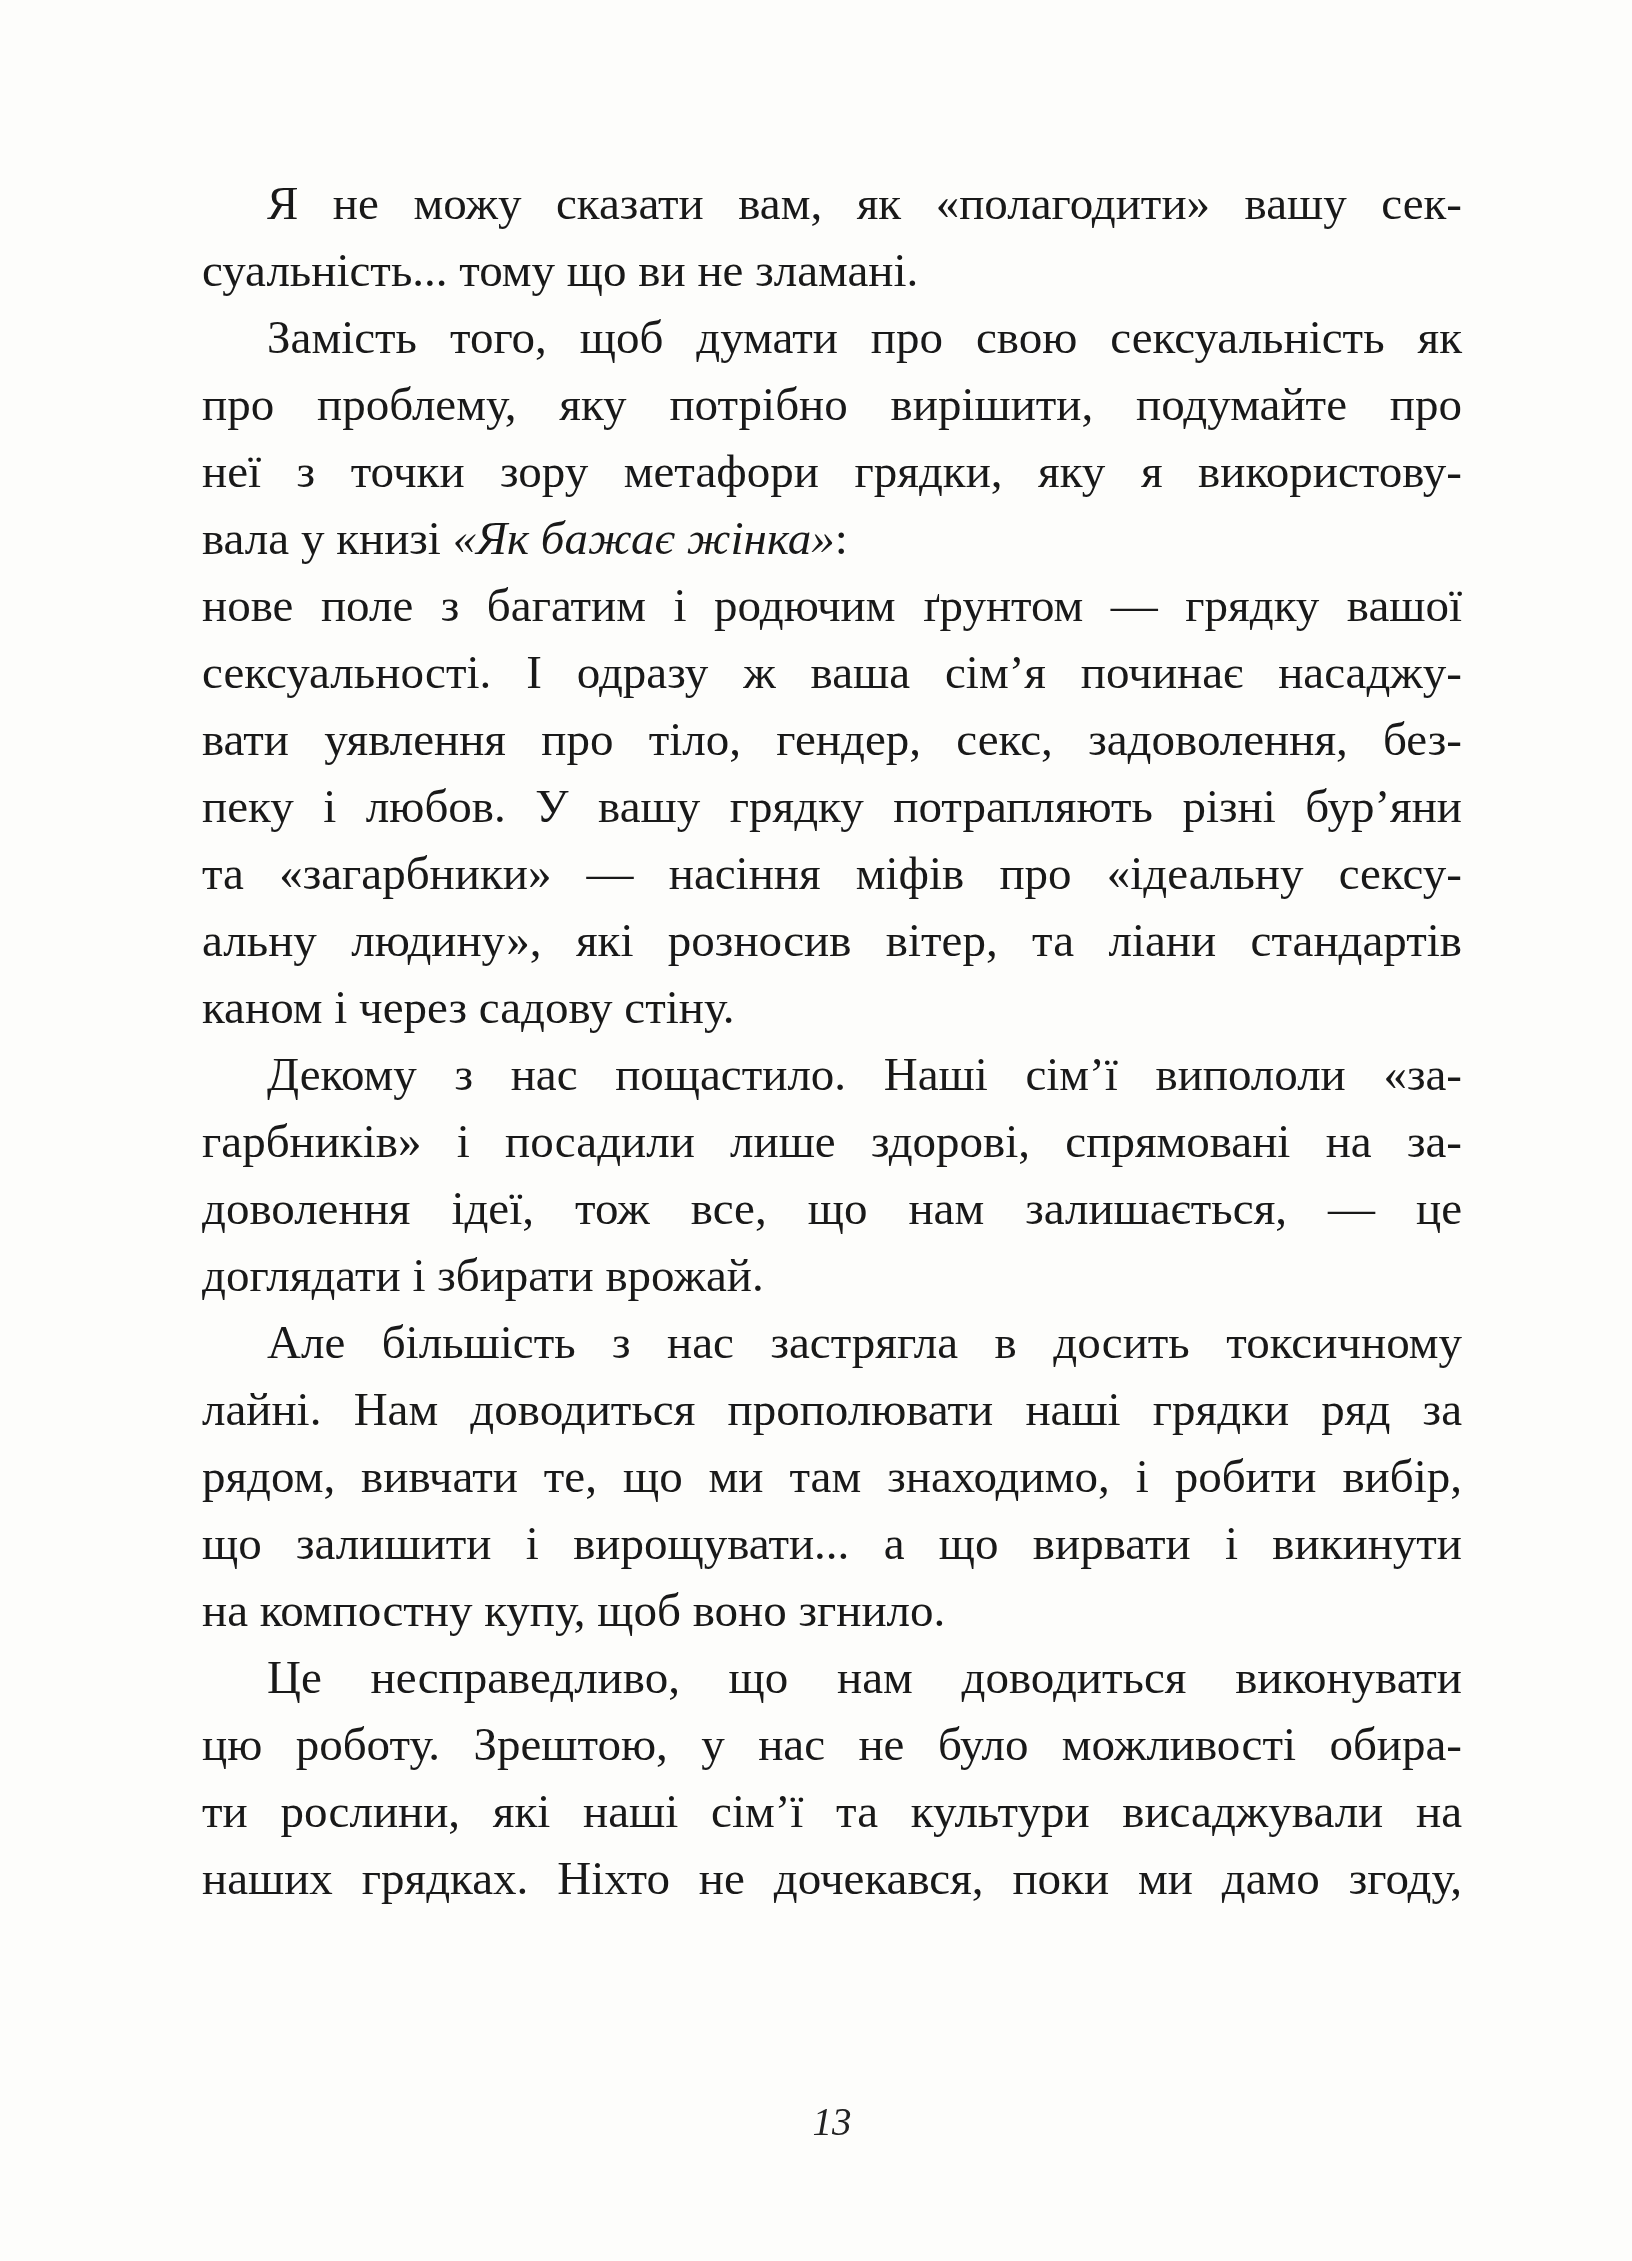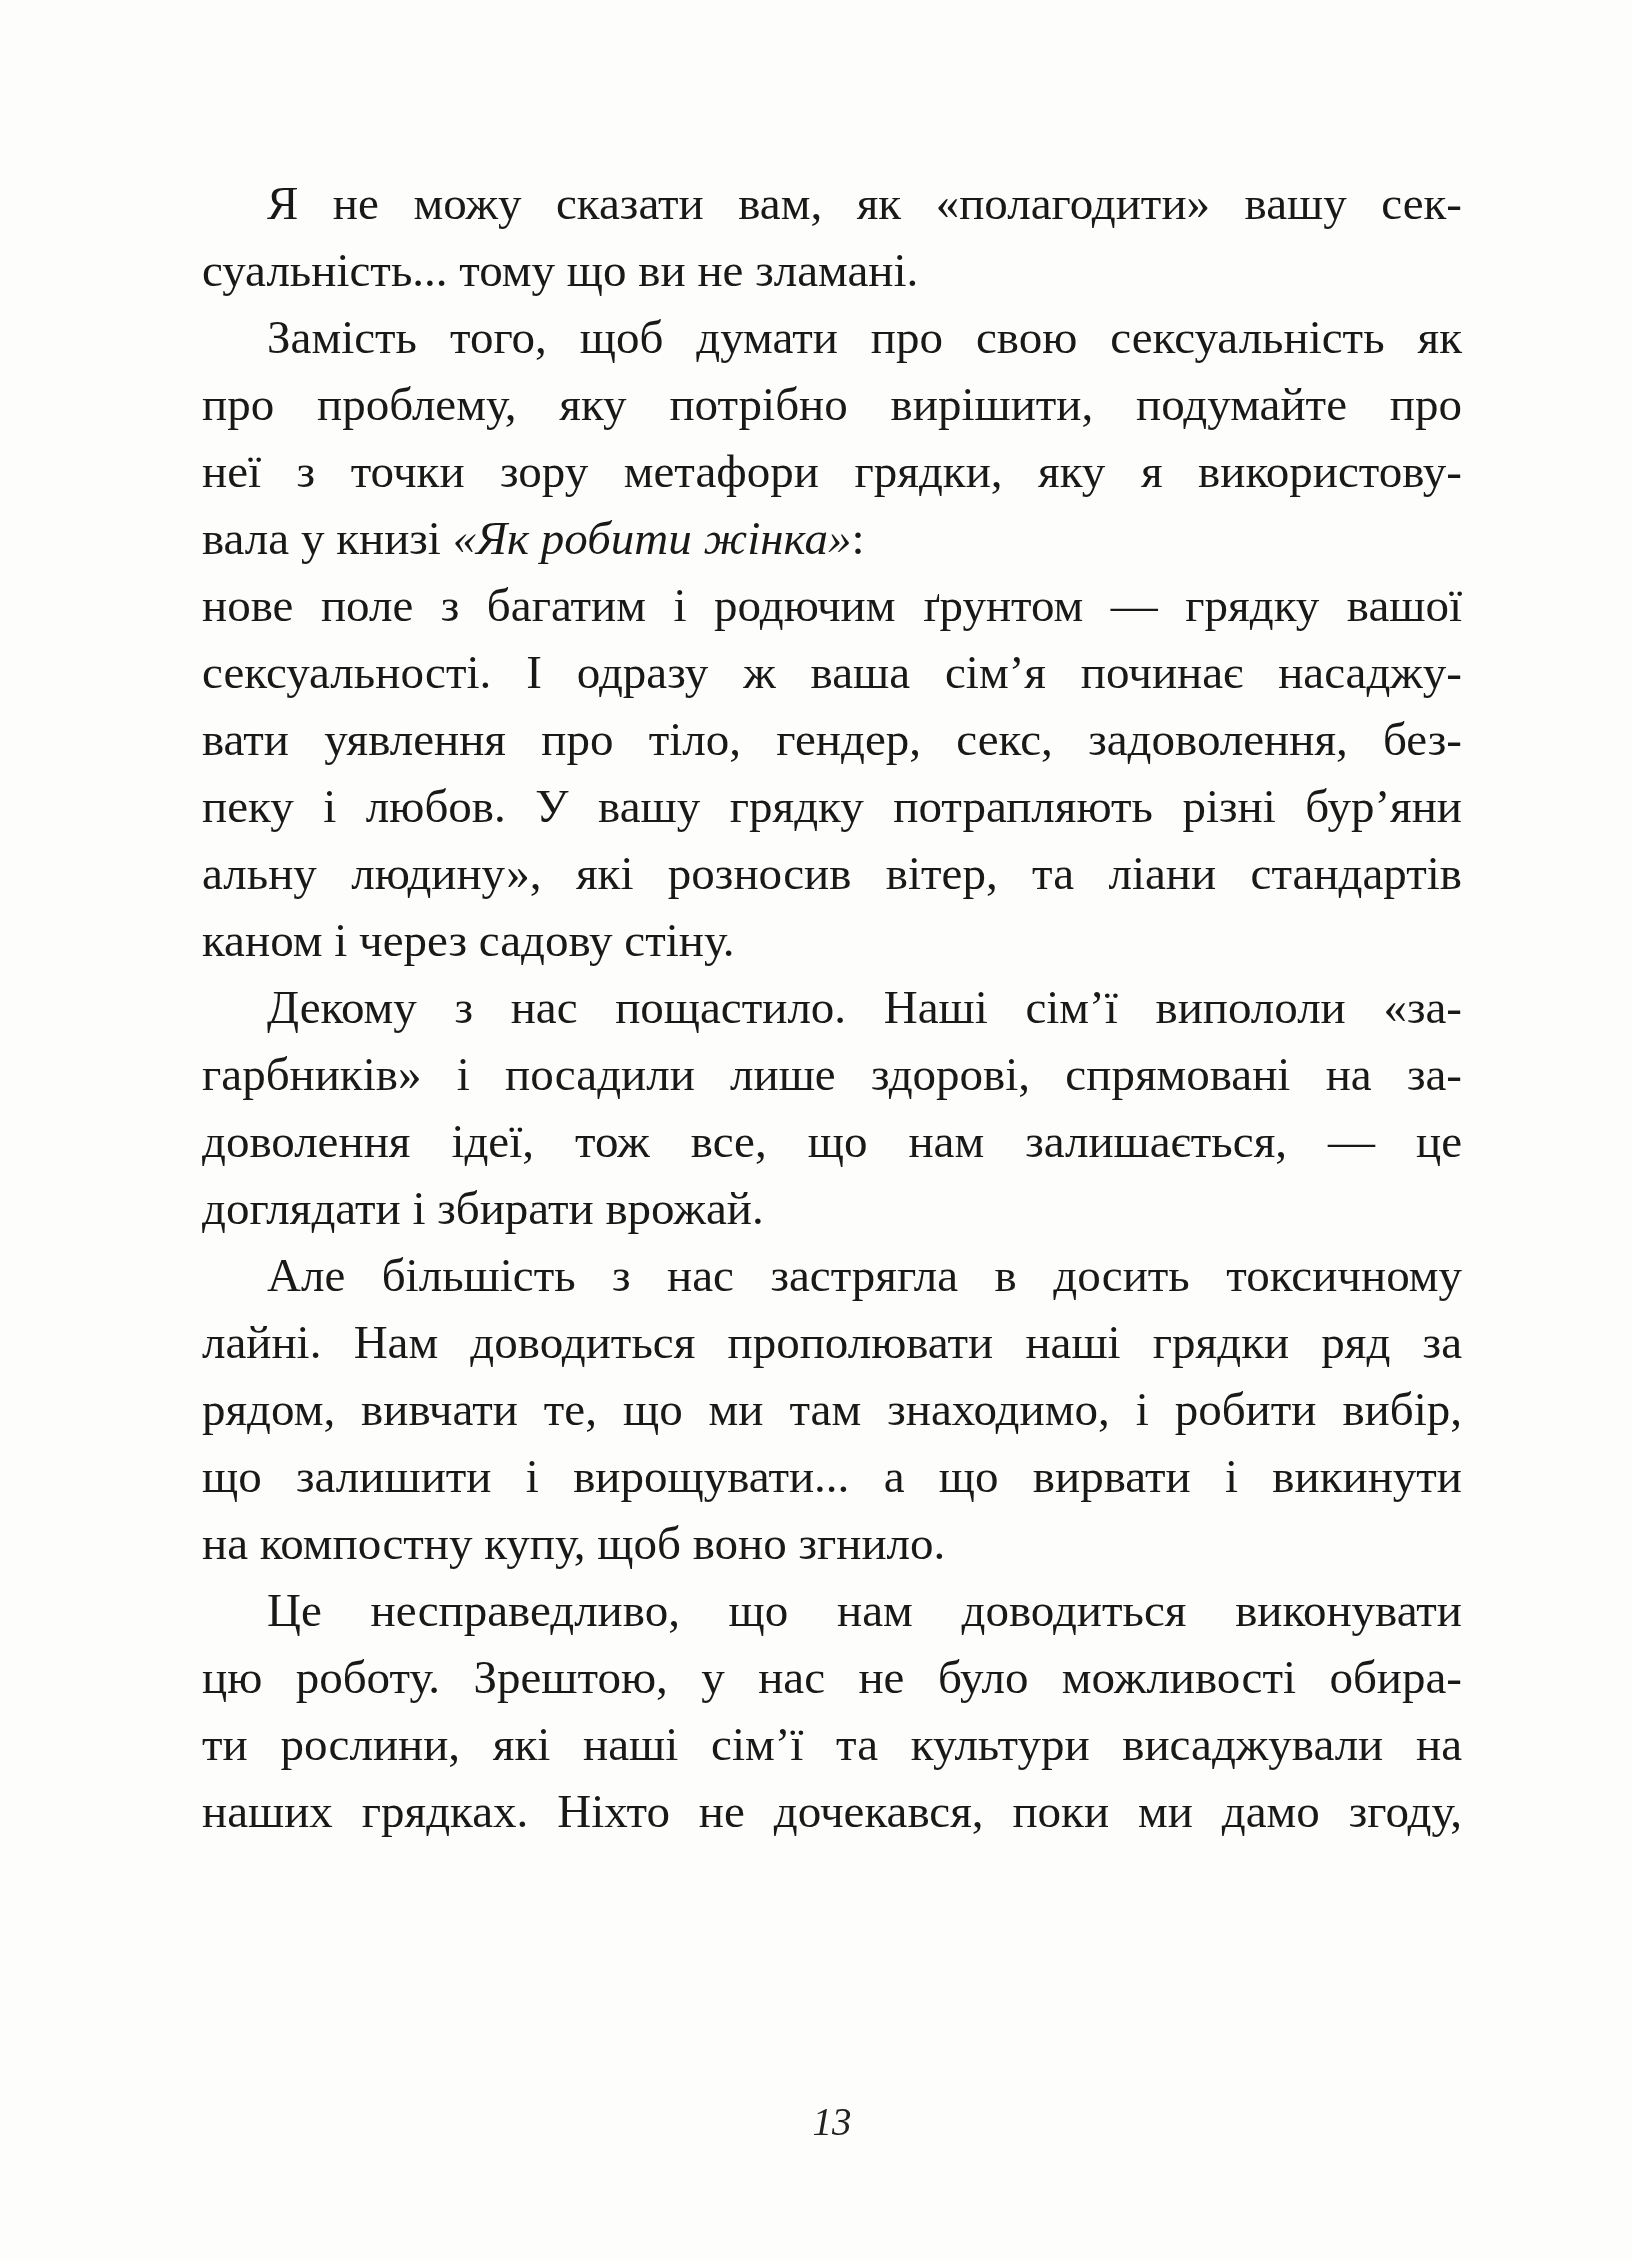--- a/index.html
+++ b/index.html
@@ -62,27 +62,28 @@
 <div class="page">
   <div class="text-block" id="text-block">
       <div class="paragraph">
         <div class="line justify indent">Я не можу сказати вам, як «полагодити» вашу сек-</div>
         <div class="line">суальність... тому що ви не зламані.</div>
       </div>
       <div class="paragraph">
         <div class="line justify indent">Замість того, щоб думати про свою сексуальність як</div>
         <div class="line justify">про проблему, яку потрібно вирішити, подумайте про</div>
         <div class="line justify">неї з точки зору метафори грядки, яку я використову-</div>
-        <div class="line"><span class="">вала у книзі </span><span class="italic">«Як робити жінка»</span><span class="">:</span></div>
+        <div class="line"><span class="">вала у книзі </span><span class="italic">«Як бажає жінка»</span><span class="">:</span></div>
       </div>
       <div class="paragraph">
         <div class="line justify">нове поле з багатим і родючим ґрунтом — грядку вашої</div>
         <div class="line justify">сексуальності. І одразу ж ваша сім’я починає насаджу-</div>
         <div class="line justify">вати уявлення про тіло, гендер, секс, задоволення, без-</div>
         <div class="line justify">пеку і любов. У вашу грядку потрапляють різні бур’яни</div>
+        <div class="line justify">та «загарбники» — насіння міфів про «ідеальну сексу-</div>
         <div class="line justify">альну людину», які розносив вітер, та ліани стандартів</div>
         <div class="line">каном і через садову стіну.</div>
       </div>
       <div class="paragraph">
         <div class="line justify indent">Декому з нас пощастило. Наші сім’ї випололи «за-</div>
         <div class="line justify">гарбників» і посадили лише здорові, спрямовані на за-</div>
         <div class="line justify">доволення ідеї, тож все, що нам залишається, — це</div>
         <div class="line">доглядати і збирати врожай.</div>
       </div>
       <div class="paragraph">

